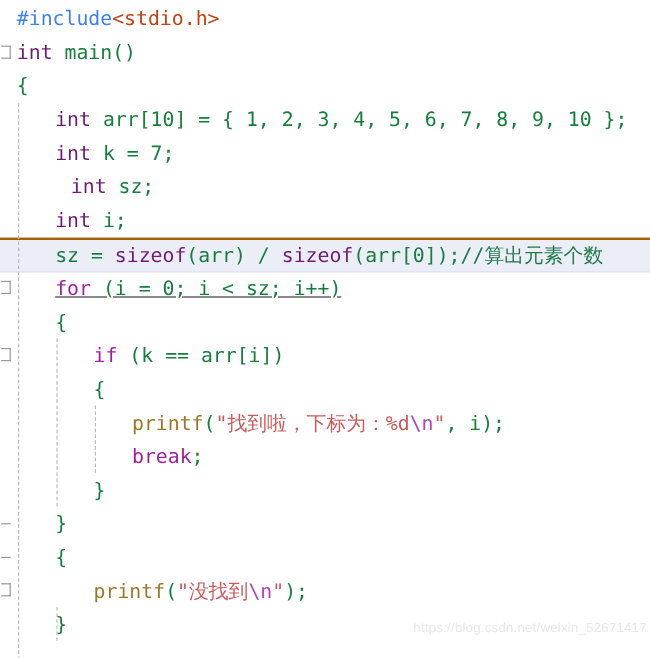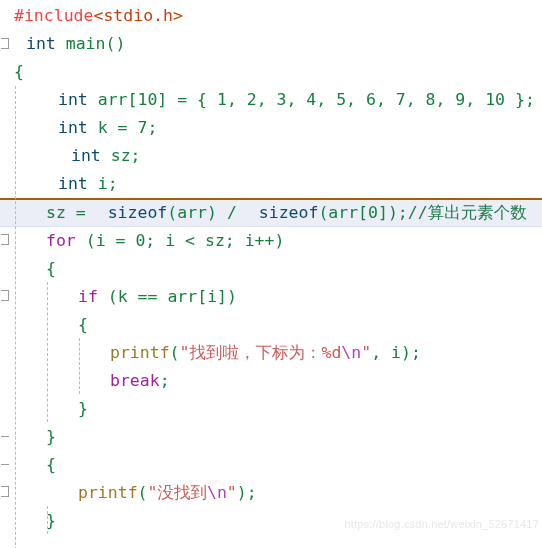--- a/index.html
+++ b/index.html
@@ -82,23 +82,23 @@
   }
 
   
   .guide {
     position: absolute;
     width: 0;
     border-left: 1px dashed #b9b9b9;
   }
 
   
-  .kw        { color: #0c4a6e; margin-left: 12px; }   
+  .kw        { color: #701a75; }   
   .ctl       { color: #a020a0; }   
-  .pre       { color: #ef4444; }   
+  .pre       { color: #3b82f6; }   
   .hdr       { color: #c2410c; }   
   .fn        { color: #9a7a24; }   
   .str       { color: #cb5a5a; }   
   .esc       { color: #b040c0; }   
   .cmt       { color: #1f7a4a; }   
   .pl        { color: #15803d; }   
 
   
   .watermark {
     position: absolute;
@@ -127,21 +127,21 @@
 
   <div class="code" style="top: 2px;">
       <div class="line"><span class="ln-text" style="left: 14px;"><span class="pre">#include</span><span class="hdr">&lt;stdio.h&gt;</span></span></div>
       <div class="line"><span class="ln-text" style="left: 14px;"><span class="kw">int</span><span class="pl"> main()</span></span></div>
       <div class="line"><span class="ln-text" style="left: 14px;"><span class="pl">{</span></span></div>
       <div class="line"><span class="ln-text" style="left: 46px;"><span class="kw">int</span><span class="pl"> arr[10] = { 1, 2, 3, 4, 5, 6, 7, 8, 9, 10 };</span></span></div>
       <div class="line"><span class="ln-text" style="left: 46px;"><span class="kw">int</span><span class="pl"> k = 7;</span></span></div>
       <div class="line"><span class="ln-text" style="left: 59px;"><span class="kw">int</span><span class="pl"> sz;</span></span></div>
       <div class="line"><span class="ln-text" style="left: 46px;"><span class="kw">int</span><span class="pl"> i;</span></span></div>
       <div class="line hl"><span class="ln-text" style="left: 46px;"><span class="pl">sz = </span><span class="kw">sizeof</span><span class="pl">(arr) / </span><span class="kw">sizeof</span><span class="pl">(arr[0]);</span><span class="cmt">//算出元素个数</span></span></div>
-      <div class="line"><span class="ln-text" style="left: 46px;"><span class="ctl">for</span><span class="pl"> (i = 0; i &lt; sz; i++)</span></span></div>
+      <div class="line"><span class="ln-text" style="left: 46px; text-decoration: underline;"><span class="ctl">for</span><span class="pl"> (i = 0; i &lt; sz; i++)</span></span></div>
       <div class="line"><span class="ln-text" style="left: 46px;"><span class="pl">{</span></span></div>
       <div class="line"><span class="ln-text" style="left: 78px;"><span class="ctl">if</span><span class="pl"> (k == arr[i])</span></span></div>
       <div class="line"><span class="ln-text" style="left: 78px;"><span class="pl">{</span></span></div>
       <div class="line"><span class="ln-text" style="left: 110px;"><span class="fn">printf</span><span class="pl">(</span><span class="str">"找到啦，下标为：%d</span><span class="esc">\n</span><span class="str">"</span><span class="pl">, i);</span></span></div>
       <div class="line"><span class="ln-text" style="left: 110px;"><span class="ctl">break</span><span class="pl">;</span></span></div>
       <div class="line"><span class="ln-text" style="left: 78px;"><span class="pl">}</span></span></div>
       <div class="line"><span class="ln-text" style="left: 46px;"><span class="pl">}</span></span></div>
       <div class="line"><span class="ln-text" style="left: 46px;"><span class="pl">{</span></span></div>
       <div class="line"><span class="ln-text" style="left: 78px;"><span class="fn">printf</span><span class="pl">(</span><span class="str">"没找到</span><span class="esc">\n</span><span class="str">"</span><span class="pl">);</span></span></div>
       <div class="line"><span class="ln-text" style="left: 46px;"><span class="pl">}</span></span></div>

